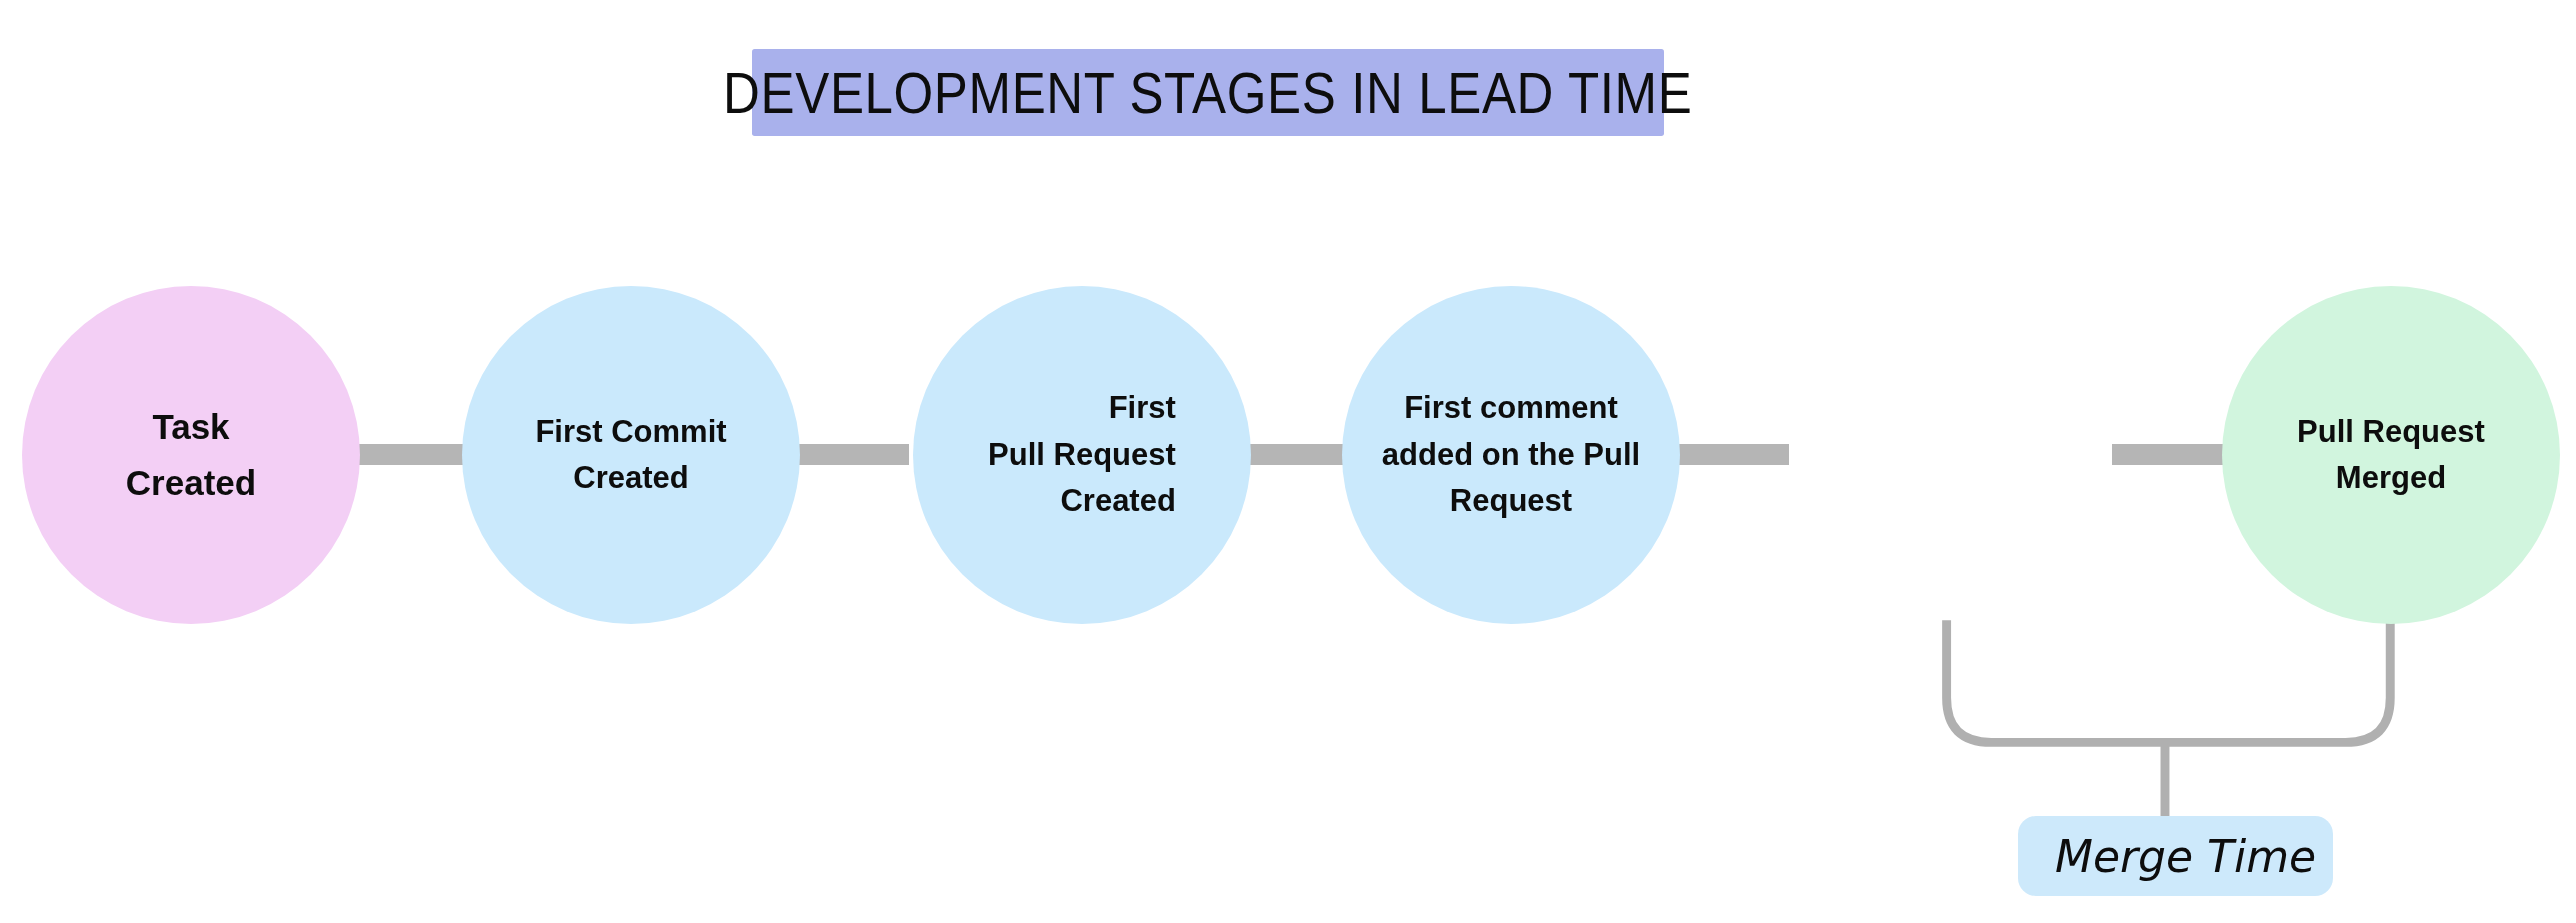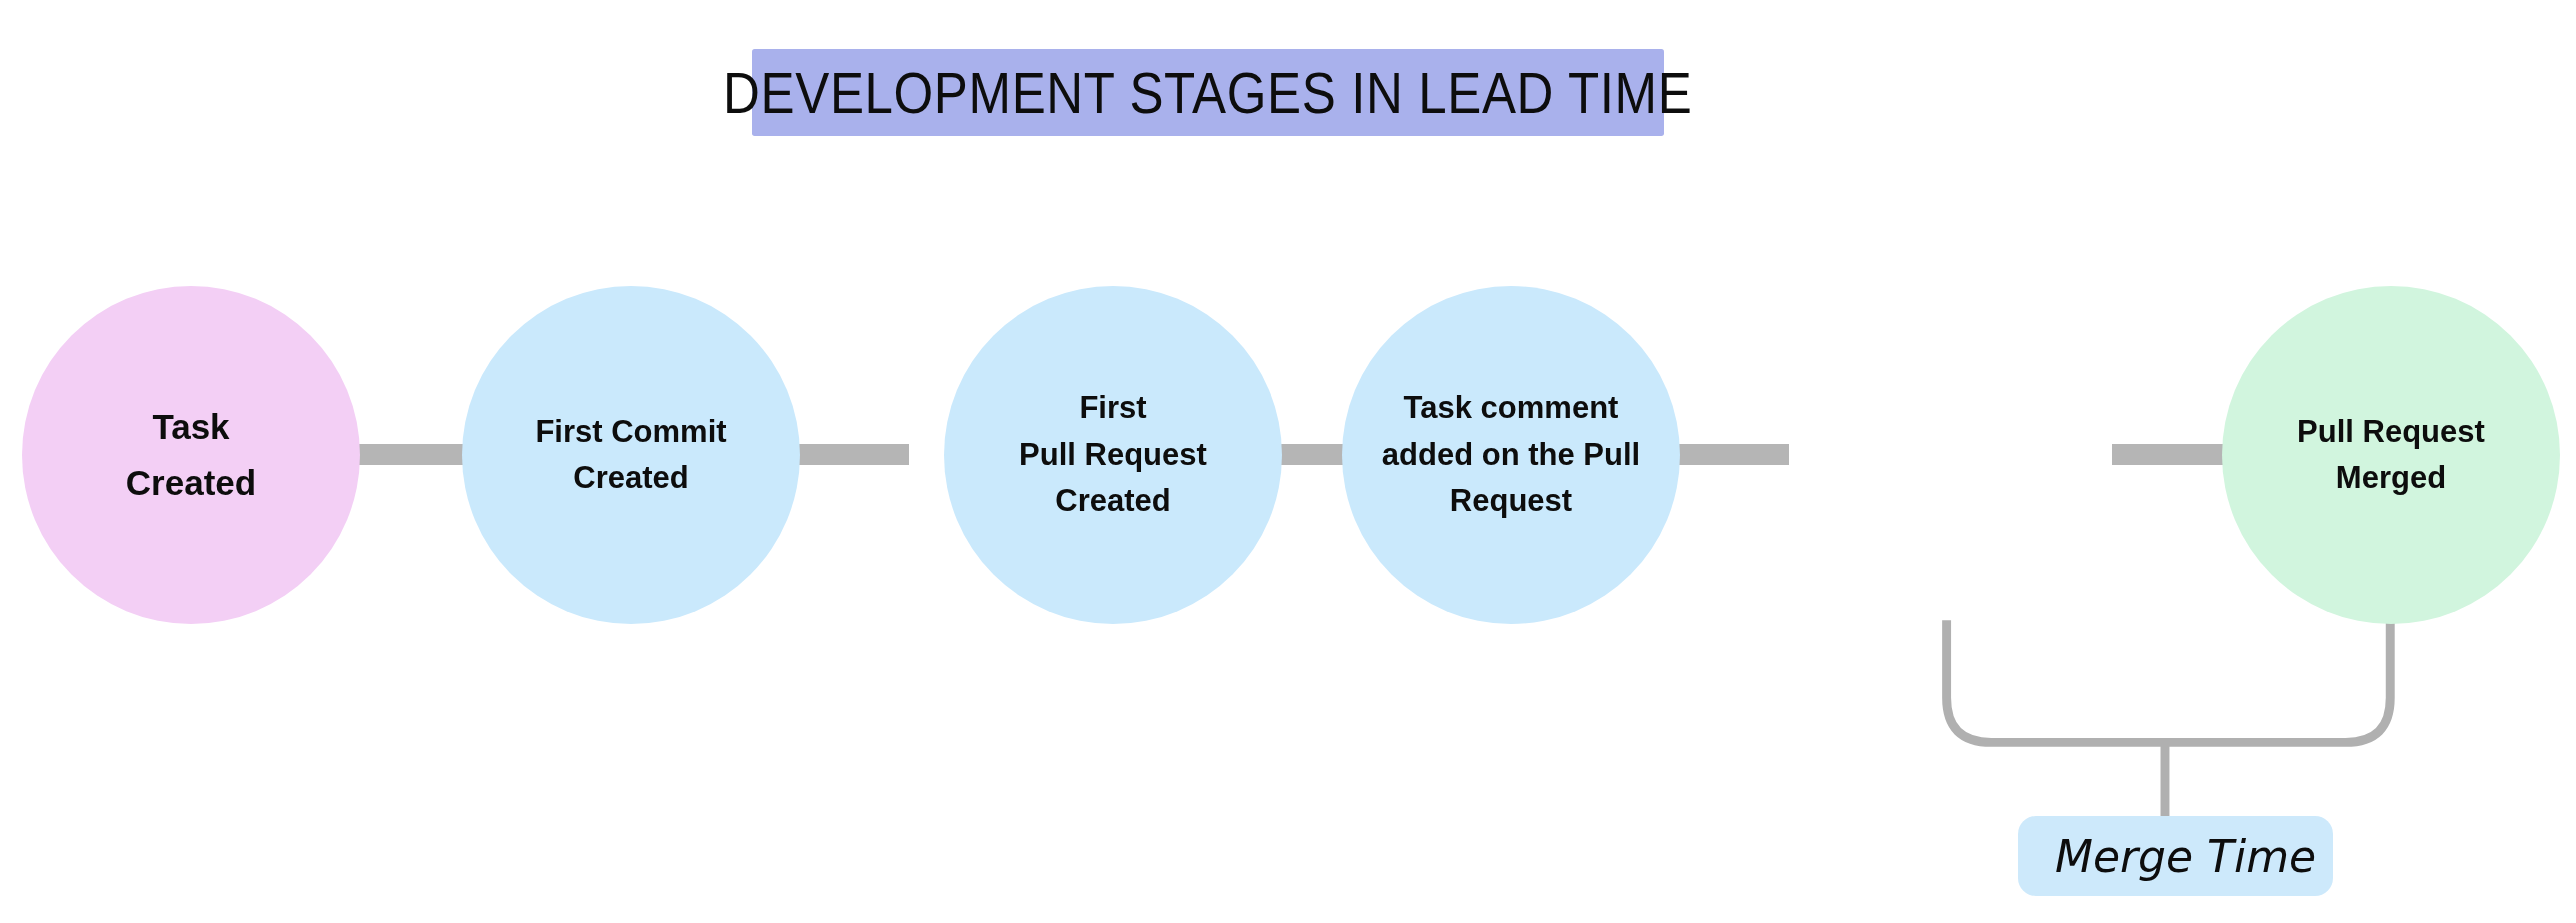--- a/index.html
+++ b/index.html
@@ -58,21 +58,21 @@
     font-size: 31px;
     line-height: 1.5;
     padding: 0 20.6px;
   }
   .stage-circle.first .stage-label {
     font-size: 35px;
     line-height: 1.6;
   }
   .c0 { left: 22px; }
   .c1 { left: 462px; }
-  .c2 { left: 944px; }
+  .c2 { left: 913px; text-align: right; }
   .c3 { left: 1342px; }
   .c4 { left: 1782px; }
   .c5 { left: 2222px; }
 
   
   .connector {
     position: absolute;
     top: 444px;
     width: 117px;
     height: 20.6px;
@@ -137,21 +137,21 @@
   <div class="stage-circle c1" style="background: rgb(202, 233, 252);">
     <div class="stage-label">First Commit
 Created</div>
   </div>
   <div class="stage-circle c2" style="background: rgb(202, 233, 252);">
     <div class="stage-label">First
 Pull Request
 Created</div>
   </div>
   <div class="stage-circle c3" style="background: rgb(202, 233, 252);">
-    <div class="stage-label">Task comment
+    <div class="stage-label">First comment
 added on the Pull
 Request</div>
   </div>
   <div class="stage-circle c5" style="background: rgb(209, 245, 222);">
     <div class="stage-label">Pull Request
 Merged</div>
   </div>
 
   <svg class="bracket-svg" viewBox="0 0 3750 1344" xmlns="http://www.w3.org/2000/svg">
     <path d="M 2834 903 L 2834 1016 Q 2834 1081 2899 1081 L 3415 1081 Q 3480 1081 3480 1016 L 3480 903 M 3152 1081 L 3152 1196" fill="none" stroke-width="13" stroke-linecap="butt" stroke="#b0b0b0"></path>

